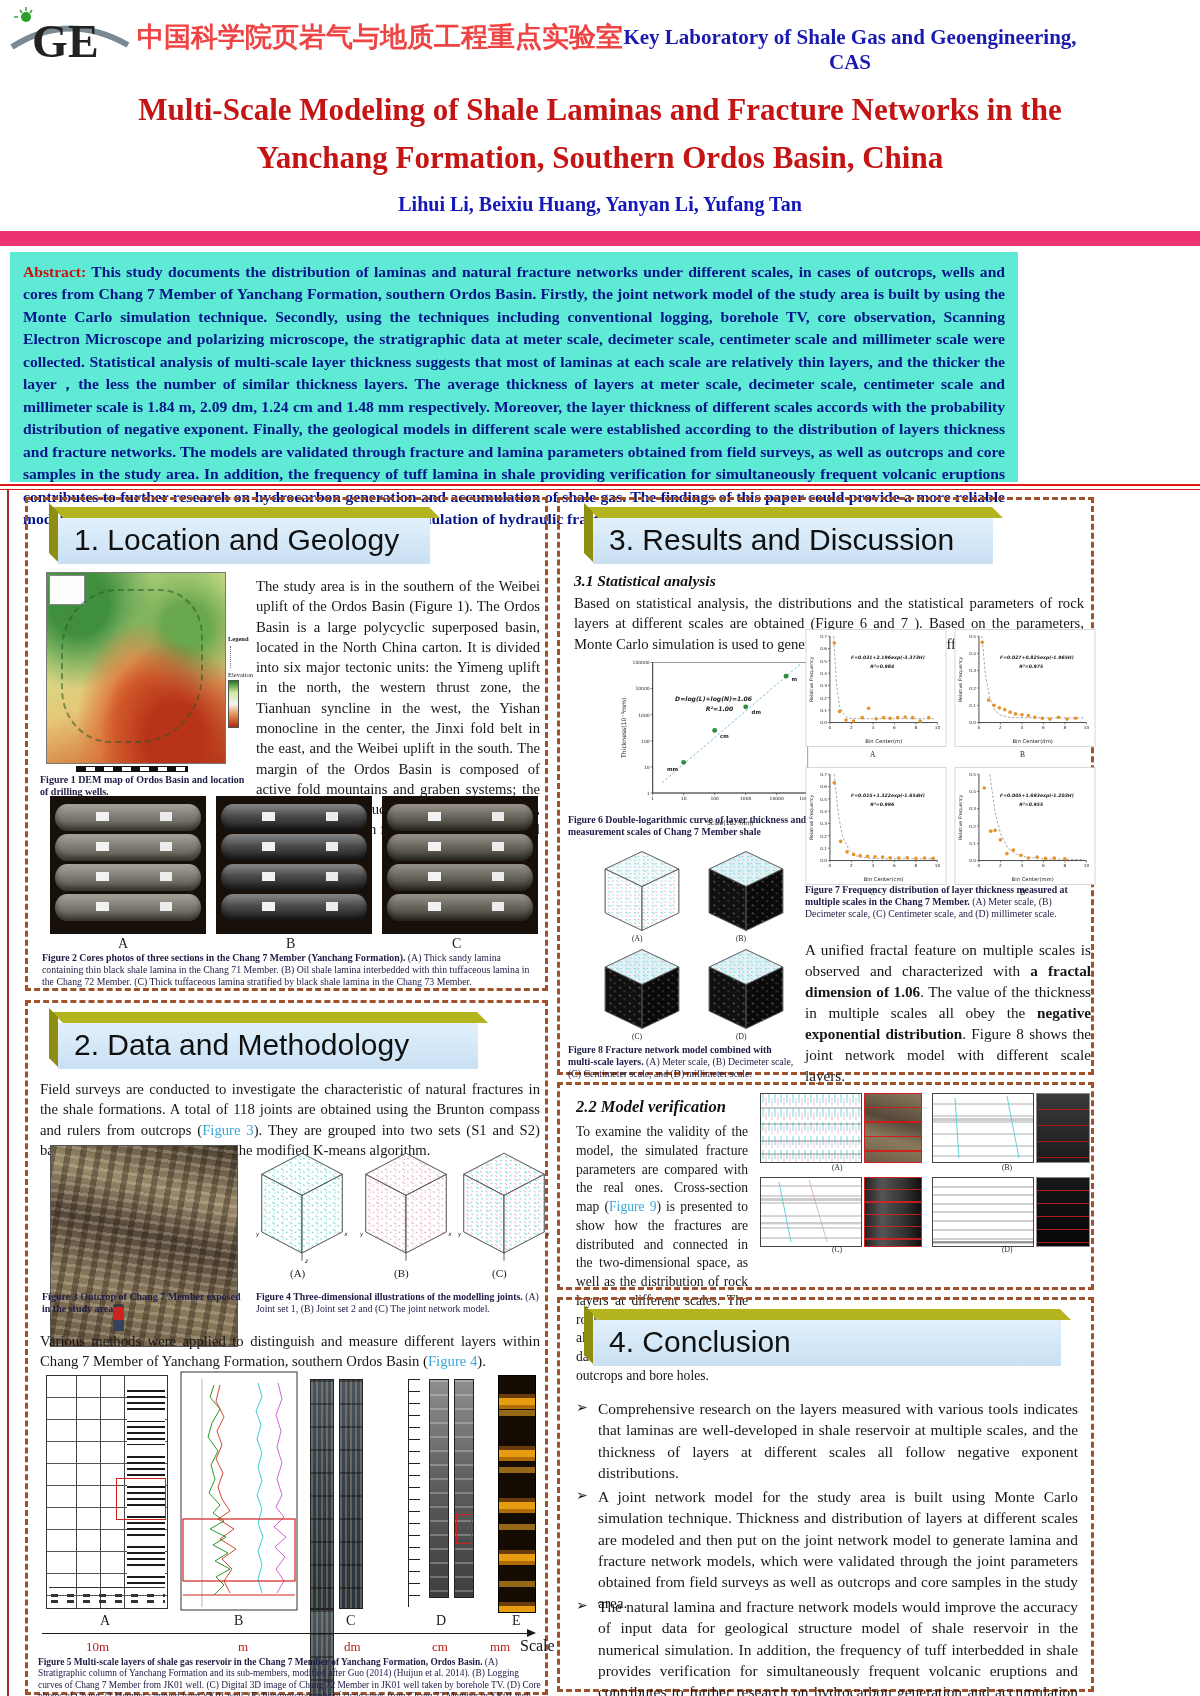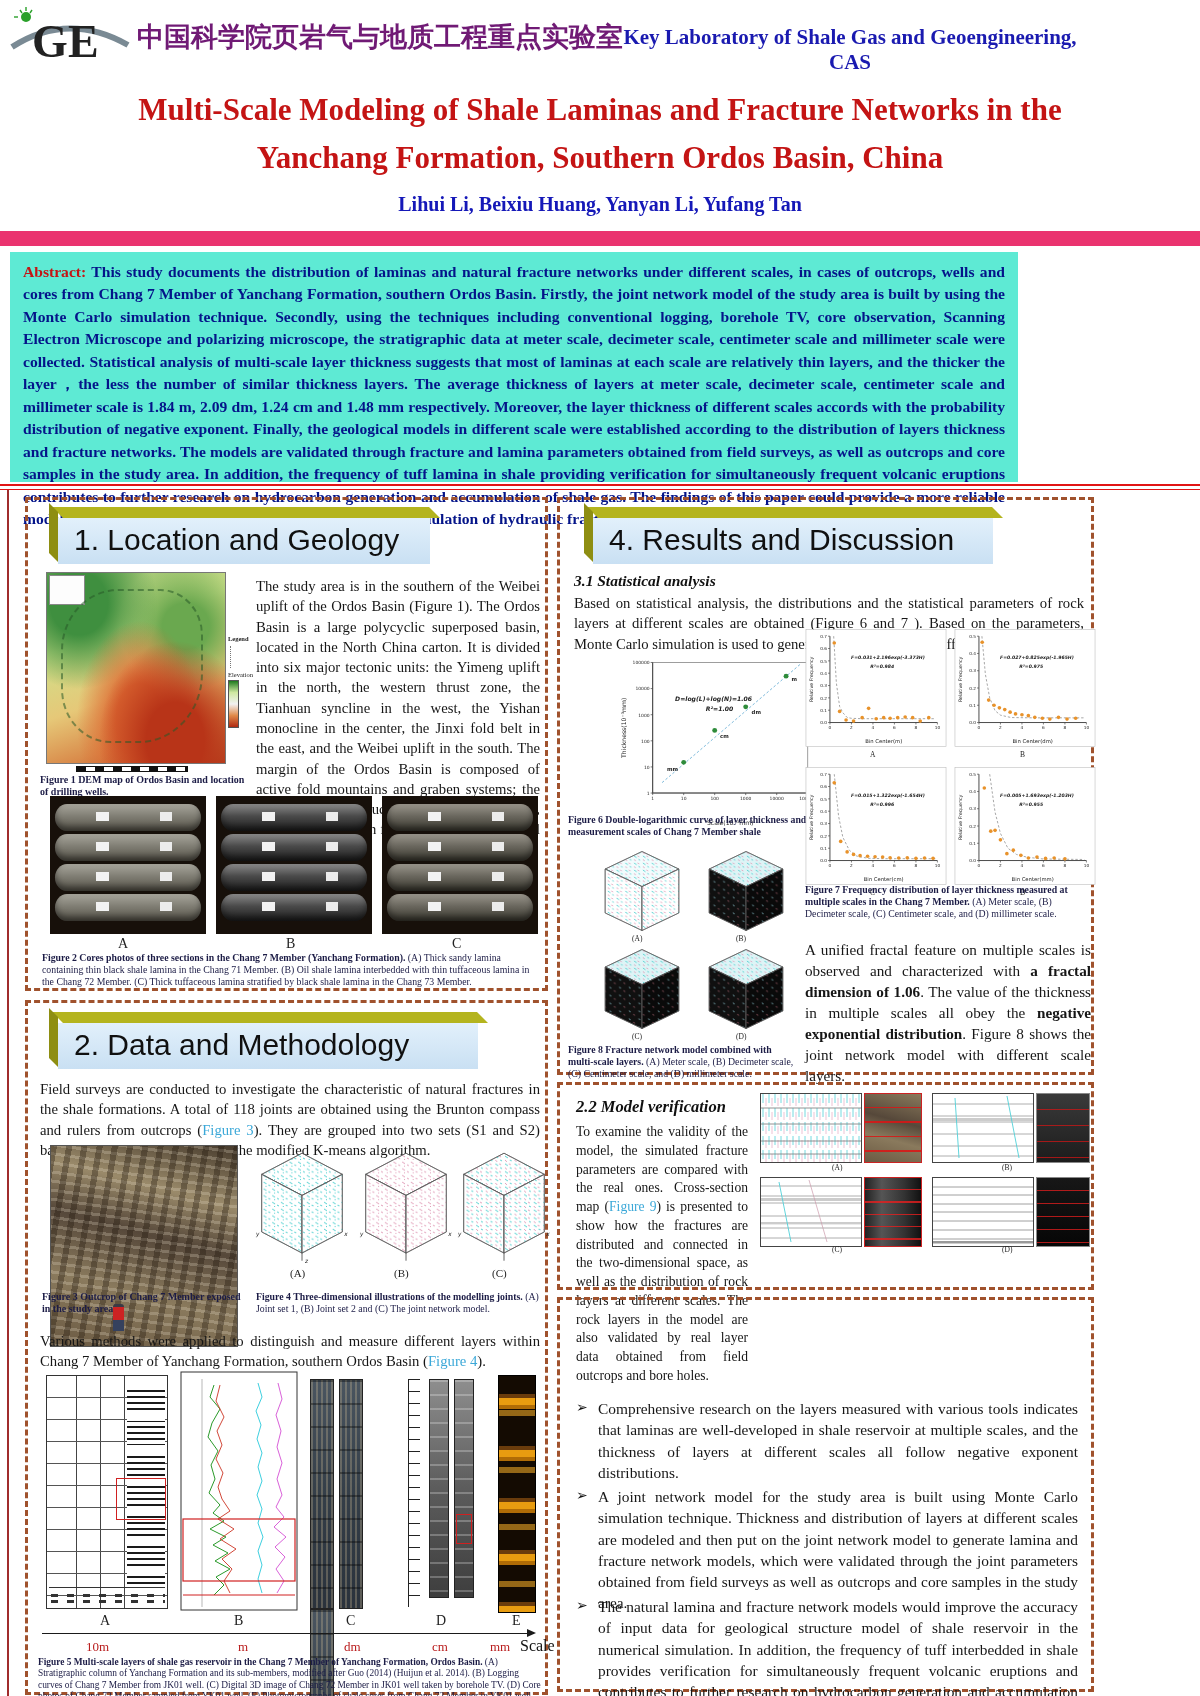--- a/index.html
+++ b/index.html
@@ -1,21 +1,21 @@
 <!DOCTYPE html>
 <html><head>
 <meta charset="utf-8">
 <style>
   html,body{margin:0;padding:0;background:#fff;}
   #page{position:relative;width:1200px;height:1696px;background:#fff;overflow:hidden;
         font-family:"Liberation Serif",serif;}
   .abs{position:absolute;}
 
   
-  .cn-name{font-family:Liberation Mono, monospace;font-weight:bold;font-size:27px;color:#701a75;}
+  .cn-name{font-family:Liberation Mono, monospace;font-weight:bold;font-size:27px;color:#ef4444;}
   .en-name{font-weight:bold;font-size:21px;color:#1a1ab0;text-align:center;}
   .title{width:100%;text-align:center;font-weight:bold;font-size:31px;line-height:1.55;color:#c41414;}
   .authors{width:100%;text-align:center;font-weight:bold;font-size:20px;color:#1518b8;}
   .pinkbar{left:0;width:1200px;height:15px;background:#ea336f;}
 
   
   .abstract{left:10px;top:252px;width:1008px;height:230px;background:#5eead4;box-sizing:border-box;
             padding:9px 13px;font-weight:bold;font-size:15.6px;line-height:1.44;color:#041489;
             text-align:justify;}
   .abstract .lab{color:#c41414;}
@@ -309,21 +309,21 @@
     <div class="abs scale-lbl" style="left:58px;top:636px">10m</div>
     <div class="abs scale-lbl" style="left:210px;top:636px">m</div>
     <div class="abs scale-lbl" style="left:316px;top:636px">dm</div>
     <div class="abs scale-lbl" style="left:404px;top:636px">cm</div>
     <div class="abs scale-lbl" style="left:462px;top:636px">mm</div>
     <div class="abs scale-word" style="left:492px;top:634px">Scale</div>
     <div class="abs cap" style="left:10px;top:654px;width:504px;font-size:9.4px"><span class="capb">Figure 5 Multi-scale layers of shale gas reservoir in the Chang 7 Member of Yanchang Formation, Ordos Basin.</span><span> (A) Stratigraphic column of Yanchang Formation and its sub-members, modified after Guo (2014) (Huijun et al. 2014). (B) Logging curves of Chang 7 Member from JK01 well. (C) Digital 3D image of Chang 72 Member in JK01 well taken by borehole TV. (D) Core photos of Chang 72 Member sampled from YK01 well. (E) Photomicrographs of shale cores from Chang 72 Member in YK01 well.</span></div>
   </div>
 
   <div class="abs secbox" style="left:557px;top:497px;width:537px;height:578px">
-    <div class="sec-head" style="left:33px;top:18px;width:400px">4. Results and Discussion</div>
+    <div class="sec-head" style="left:33px;top:18px;width:400px">3. Results and Discussion</div>
     <div class="abs subhead" style="left:14px;top:72px">3.1 Statistical analysis</div>
     <div class="abs bodytext" style="left:14px;top:93px;width:510px">Based on statistical analysis, the distributions and the statistical parameters of rock layers at different scales are obtained (Figure 6 and 7 ). Based on the parameters, Monte Carlo simulation is used to generate the rock layers at different scales.</div>
 
     <svg class="abs" style="left:58px;top:152px" width="204" height="176" viewBox="0 0 200 172">
       <rect x="34" y="10" width="152" height="128" fill="#fff" stroke="#888" stroke-width="0.8"></rect>
       <text x="56" y="48" font-size="6" font-weight="bold" font-style="italic">D=log(L)+log(N)=1.06</text>
       <text x="86" y="58" font-size="6" font-weight="bold" font-style="italic">R²=1.00</text>
       <text x="110" y="169" font-size="6" text-anchor="middle">Scale(10⁻³mm)</text>
       <text x="8" y="74" font-size="6" text-anchor="middle" transform="rotate(-90 8 74)">Thickness(10⁻³mm)</text>
     <path d="M34 10V138H186" fill="none" stroke="#444" stroke-width="1"></path>
@@ -670,20 +670,21 @@
           <line x1="0" y1="61" x2="100" y2="61"></line>
         </g>
       <rect x="0" y="63" width="100" height="2.5" fill="#999"></rect>
     </svg>
     <div class="abs photoD" style="left:476px;top:92px;width:52px;height:68px"></div>
     <div class="abs f9lbl" style="left:272px;top:160px">(C)</div>
     <div class="abs f9lbl" style="left:442px;top:160px">(D)</div>
   </div>
 
   <div class="abs secbox" style="left:557px;top:1297px;width:537px;height:395px">
+    <div class="sec-head" style="left:33px;top:20px;width:468px">4. Conclusion</div>
     <div class="abs bullet" style="left:16px;top:98px;width:502px">
       <span class="mk">➢</span>
       <span>Comprehensive research on the layers measured with various tools indicates that laminas are well-developed in shale reservoir at multiple scales, and the thickness of layers at different scales all follow negative exponent distributions.</span>
     </div>
     <div class="abs bullet" style="left:16px;top:186px;width:502px">
       <span class="mk">➢</span>
       <span>A joint network model for the study area is built using Monte Carlo simulation technique. Thickness and distribution of layers at different scales are modeled and then put on the joint network model to generate lamina and fracture network models, which were validated through the joint parameters obtained from field surveys as well as outcrops and core samples in the study area.</span>
     </div>
     <div class="abs bullet" style="left:16px;top:296px;width:502px">
       <span class="mk">➢</span>

